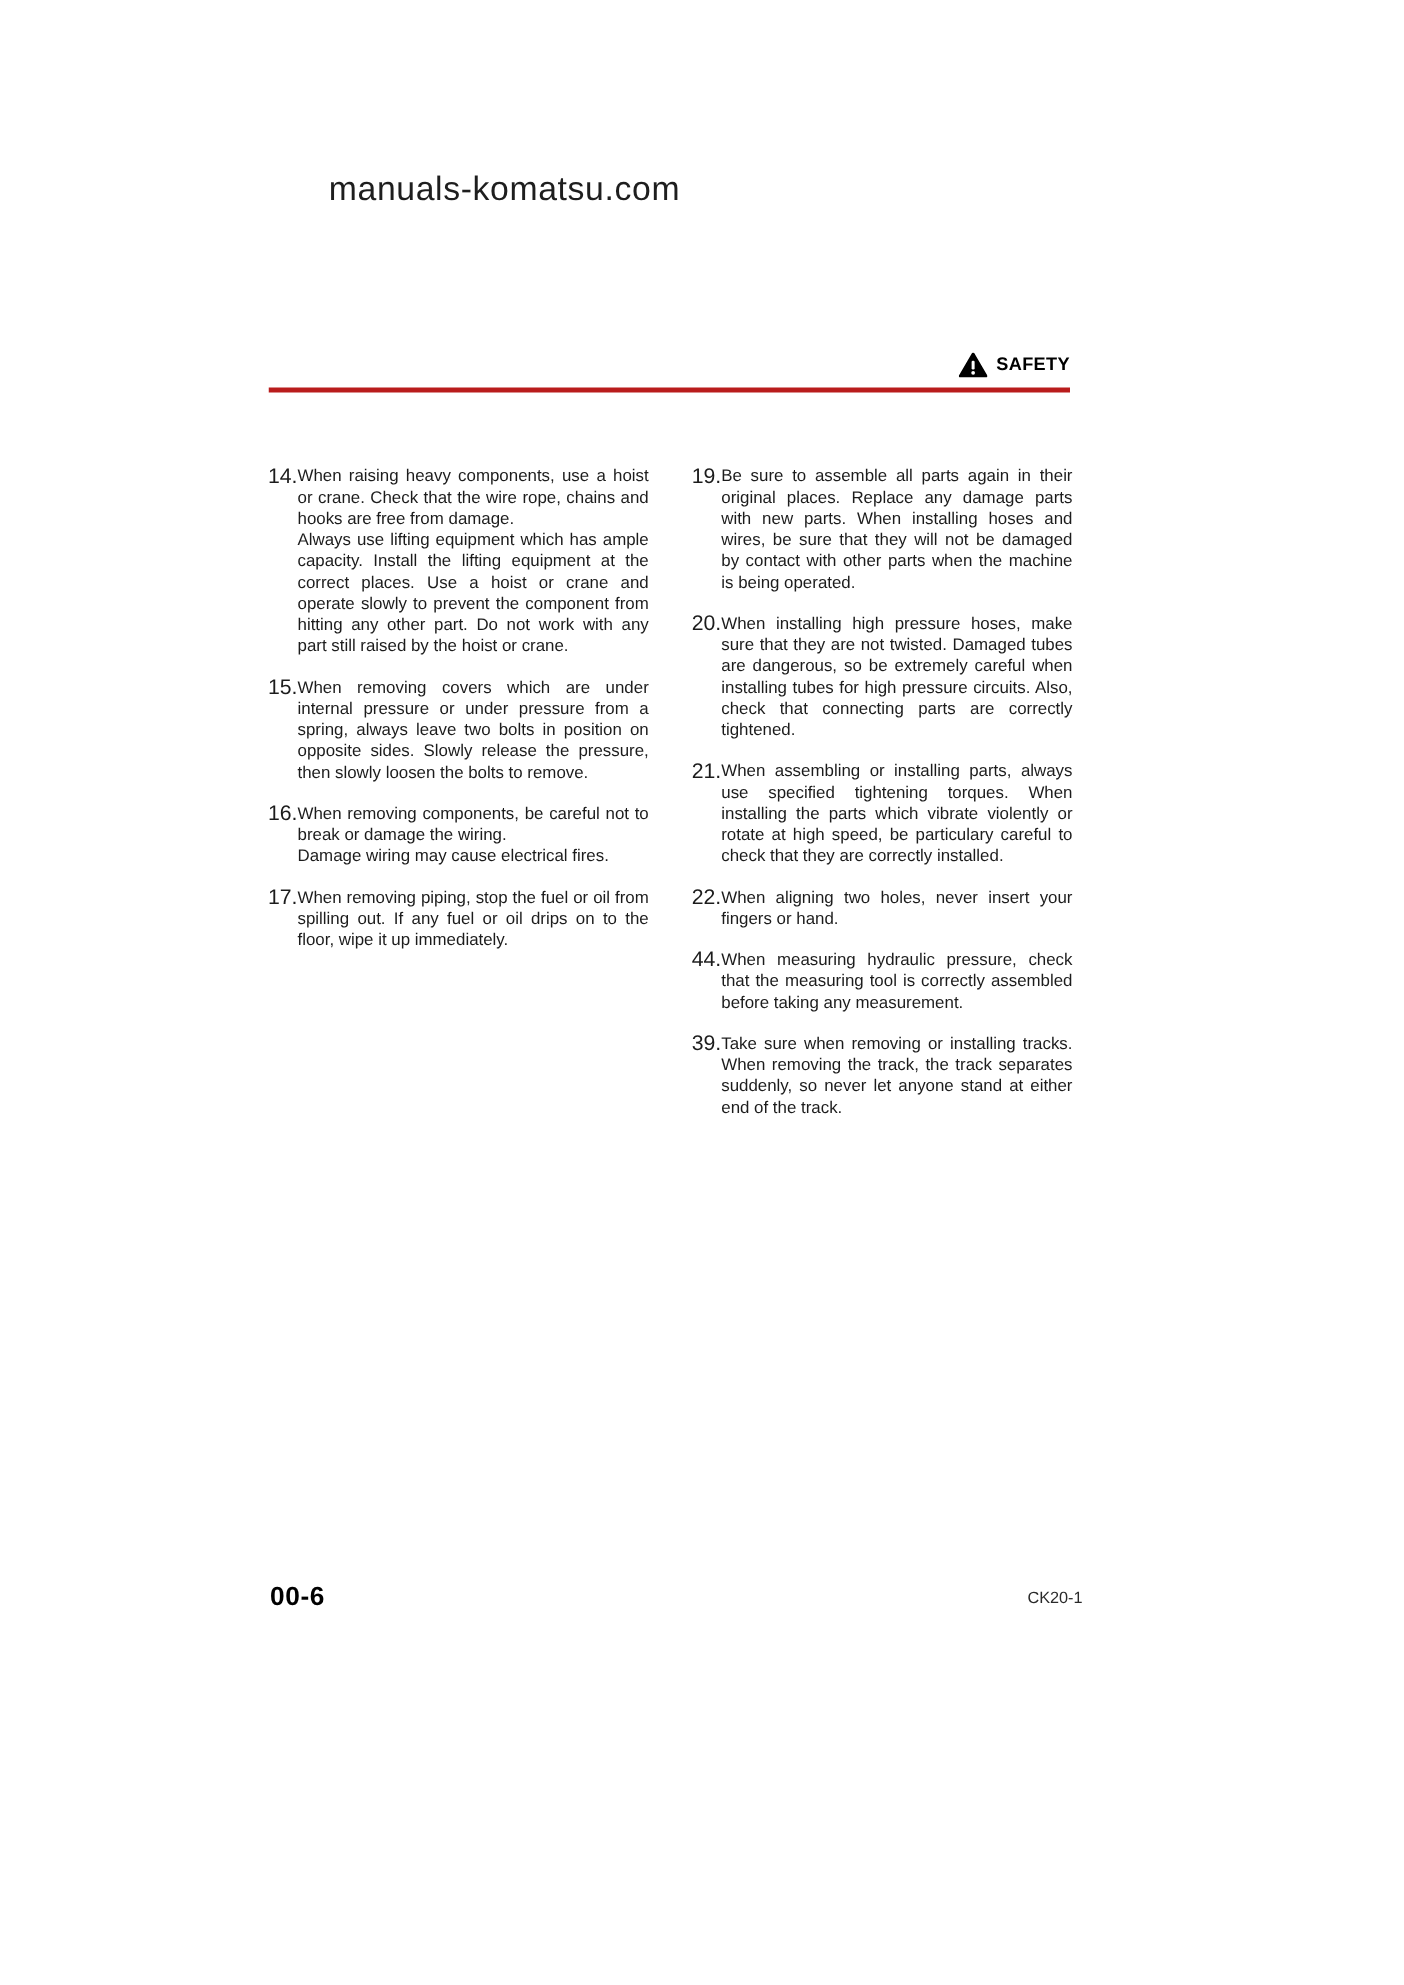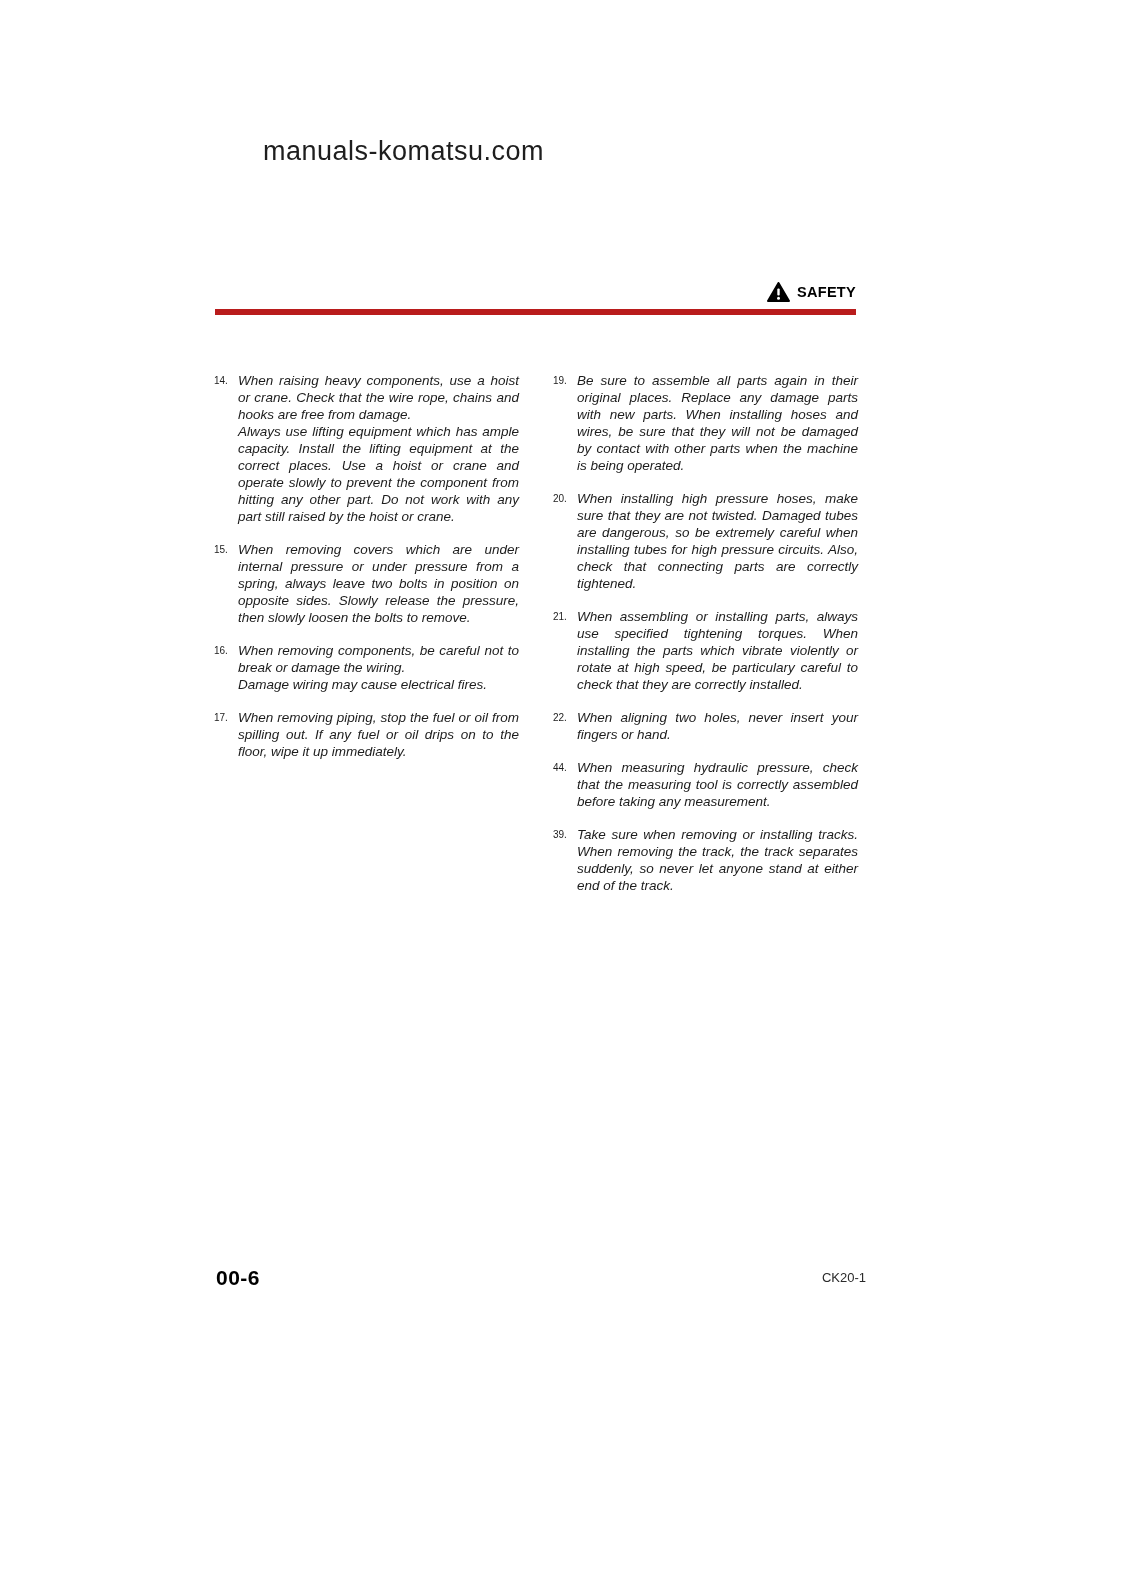--- a/index.html
+++ b/index.html
@@ -22,21 +22,21 @@
     color: #1e1e1e;
     margin-left: 26px;
   }
 
   .safety-header {
     position: absolute;
     left: 215px;
     top: 282px;
     width: 641px;
     text-align: right;
-    border-bottom: 6px solid #b91c1c;
+    border-bottom: 4px solid #b91c1c;
     padding-bottom: 3px;
   }
   .safety-header .hdr-inner {
     display: inline-flex;
     align-items: center;
     gap: 7px;
   }
   .safety-label {
     font-size: 14.5px;
     font-weight: bold;
@@ -56,24 +56,25 @@
   .col.left { margin-right: 34px; }
 
   ol.safety-list { list-style: none; margin: 0; padding: 0; }
   .item {
     display: flex;
     margin-bottom: 16px;
   }
   .num {
     width: 24px;
     flex-shrink: 0;
-    font-size: 10px;
+    font-size: 17px;
     line-height: 17px;
+    text-align: right;
   }
-  .body { flex: 1; font-style: italic; }
+  .body { flex: 1; }
   .body p {
     margin: 0;
     font-size: 13.5px;
     line-height: 17px;
     text-align: justify;
   }
 
   .footer-page {
     position: absolute;
     left: 216px;

